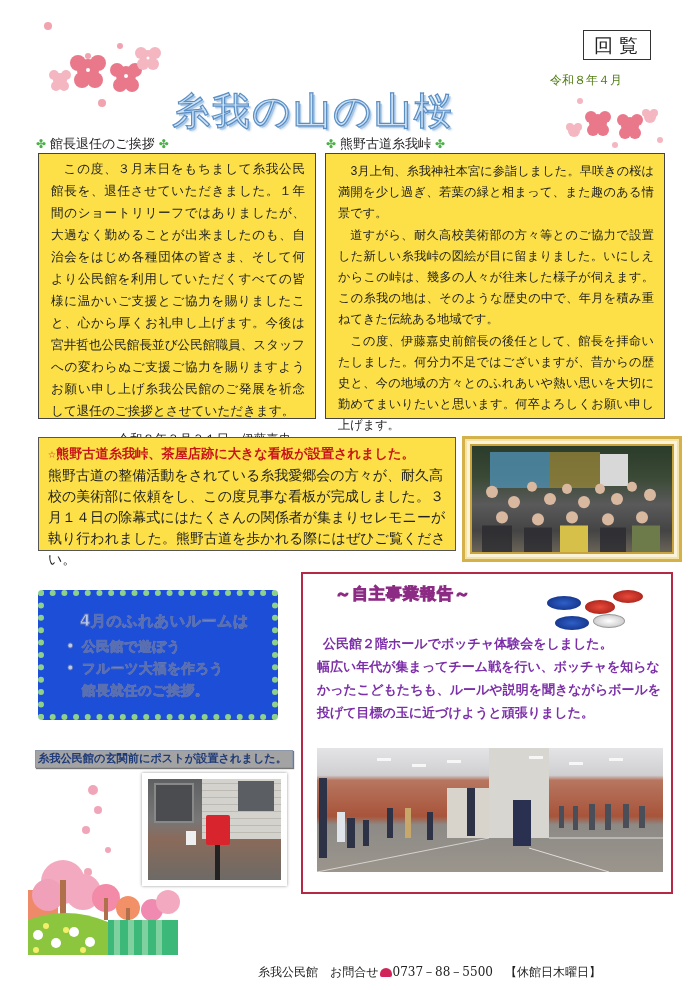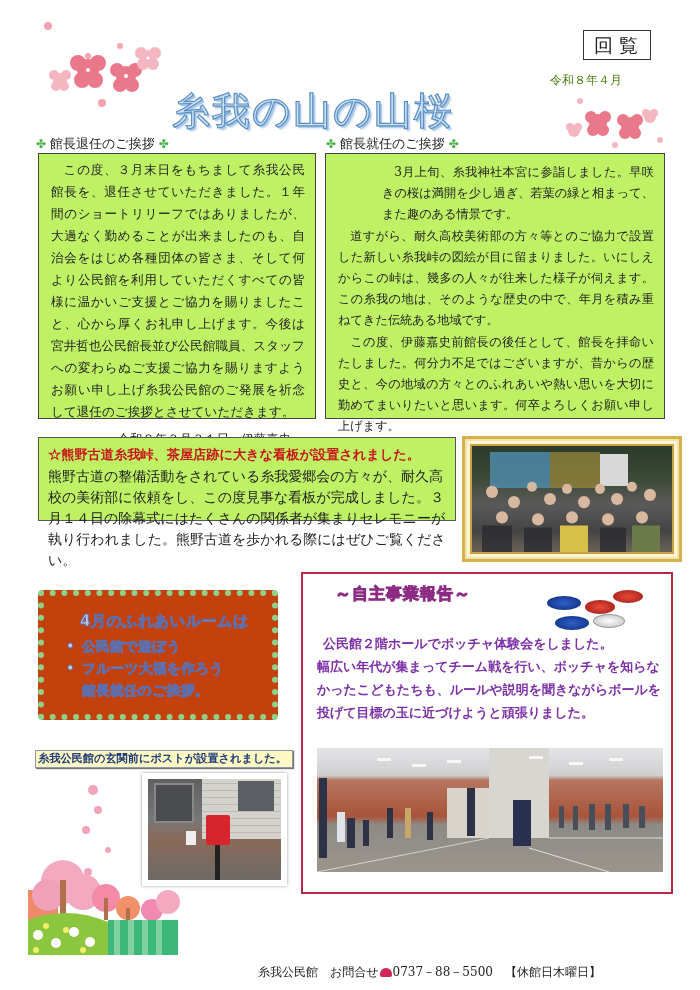--- a/index.html
+++ b/index.html
@@ -17,61 +17,61 @@
     .title {
       left: 172px; top: 86px; font-size: 38px; letter-spacing: 2px; color: #cfe3f6;
       -webkit-text-stroke: 1.2px #5b8fc4;
       text-shadow: 2px 2px 0 #a9c7e6, 3px 3px 2px #d6e4f2;
       font-family: "DejaVu Serif", serif; font-weight: normal;
     }
 
     .sec-head { font-size: 13px; color: #222; display: flex; align-items: center; gap: 4px; }
     .clover { color: #4fb04a; font-size: 12px; line-height: 1; }
 
-    .box { position: absolute; border: 1px solid #444; background: #bef264; }
+    .box { position: absolute; border: 1px solid #444; background: #fde047; font-family: Liberation Mono, monospace; }
     .para { font-size: 12.6px; line-height: 22px; text-indent: 1em; text-align: justify; }
     .sig { font-size: 12.4px; text-align: right; }
 
     .left-box { left: 38px; top: 153px; width: 278px; height: 266px; padding: 5px 10px 8px 12px; }
     .right-box { left: 325px; top: 153px; width: 340px; height: 266px; padding: 4px 10px 8px 12px; }
     .right-box .para { font-size: 12.2px; line-height: 21.2px; }
     .subhead { font-size: 12.4px; line-height: 22px; padding-left: 14px; }
 
-    .news-box { left: 38px; top: 437px; width: 418px; height: 84px; padding: 6px 9px; border: 1px solid #555; }
+    .news-box { left: 38px; top: 437px; width: 418px; height: 114px; padding: 6px 9px; border: 1px solid #555; }
     .news-title { color: #c8141a; font-weight: bold; font-size: 13.2px; line-height: 22px; white-space: nowrap; }
     .news-body { font-size: 14px; line-height: 21px; }
 
     .photo-frame {
       left: 462px; top: 436px; width: 220px; height: 126px;
       border: 3px solid #d4b14a; padding: 5px; background: #fbf3d9;
       box-shadow: inset 0 0 0 2px #f3e3a8;
     }
     .photo-inner {
       width: 100%; height: 100%; border: 2px solid #c9a43c;
       background: linear-gradient(180deg, #2b3b2a 0%, #3b4a36 30%, #5a5a5a 55%, #444 80%, #6a6358 100%);
       position: relative; overflow: hidden;
     }
 
     .fureai {
       left: 38px; top: 590px; width: 240px; height: 130px;
-      border: 6px dotted #8fd08a; border-radius: 4px; background: #c2410c;
+      border: 6px dotted #8fd08a; border-radius: 4px; background: #1d4ed8;
       padding: 16px 14px 8px 22px;
     }
     .fureai-title, .fureai-item, .fureai-foot {
       font-family: "DejaVu Sans", sans-serif; font-weight: bold; color: #b9c8ee;
       -webkit-text-stroke: 0.8px #5a6fb0; letter-spacing: 0.5px;
     }
     .fureai-title { font-size: 15px; margin-left: 14px; margin-bottom: 4px; }
     .fureai-item { font-size: 13.5px; line-height: 22px; }
     .fureai-item .dot { display: inline-block; width: 16px; }
     .fureai-foot { font-size: 13.5px; line-height: 22px; padding-left: 16px; }
 
     .post-caption {
       left: 35px; top: 750px; width: 258px; height: 18px;
-      background: #fef9c3; border: 1px solid #8d98ad; box-shadow: 1px 1px 1px #777;
+      background: #a3a3a3; border: 1px solid #8d98ad; box-shadow: 1px 1px 1px #777;
       font-family: "DejaVu Sans", sans-serif; font-weight: bold; font-size: 11.2px; color: #1e3a78;
       line-height: 16px; padding-left: 2px; white-space: nowrap; overflow: hidden;
     }
     .post-photo {
       left: 142px; top: 773px; width: 145px; height: 113px; background: #fff;
       padding: 6px; box-shadow: 0 0 3px #999;
     }
     .post-photo-inner {
       width: 100%; height: 100%; position: relative; overflow: hidden;
       background: linear-gradient(180deg, #5f6062 0%, #777 40%, #8a6a5a 60%, #6d6a66 100%);
@@ -178,25 +178,25 @@
   <span>館長退任のご挨拶</span>
   <span class="clover">✤</span>
 </div>
 <div class="box left-box">
   <p class="para">この度、３月末日をもちまして糸我公民館長を、退任させていただきました。１年間のショートリリーフではありましたが、大過なく勤めることが出来ましたのも、自治会をはじめ各種団体の皆さま、そして何より公民館を利用していただくすべての皆様に温かいご支援とご協力を賜りましたこと、心から厚くお礼申し上げます。今後は宮井哲也公民館長並び公民館職員、スタッフへの変わらぬご支援ご協力を賜りますようお願い申し上げ糸我公民館のご発展を祈念して退任のご挨拶とさせていただきます。</p>
   <p class="sig" style="margin-top:8px;padding-right:14px;">令和８年３月３１日　伊藤嘉史</p>
 </div>
 
 <div class="abs sec-head" style="left:326px;top:135px;">
   <span class="clover">✤</span>
-  <span>館長就任のご挨拶</span>
+  <span>熊野古道糸我峠</span>
   <span class="clover">✤</span>
 </div>
 <div class="box right-box">
-  <p class="para" style="margin-top:4px;margin-left:44px;">3月上旬、糸我神社本宮に参詣しました。早咲きの桜は満開を少し過ぎ、若葉の緑と相まって、また趣のある情景です。</p>
+  <p class="para" style="margin-top:4px;">3月上旬、糸我神社本宮に参詣しました。早咲きの桜は満開を少し過ぎ、若葉の緑と相まって、また趣のある情景です。</p>
   <p class="para">道すがら、耐久高校美術部の方々等とのご協力で設置した新しい糸我峠の図絵が目に留まりました。いにしえからこの峠は、幾多の人々が往来した様子が伺えます。この糸我の地は、そのような歴史の中で、年月を積み重ねてきた伝統ある地域です。</p>
   <p class="para">この度、伊藤嘉史前館長の後任として、館長を拝命いたしました。何分力不足ではございますが、昔からの歴史と、今の地域の方々とのふれあいや熱い思いを大切に勤めてまいりたいと思います。何卒よろしくお願い申し上げます。</p>
   <p class="sig" style="margin-top:6px;padding-right:4px;">令和８年４月１日　　宮井哲也</p>
 </div>
 
 <div class="box news-box">
   <p class="news-title">☆熊野古道糸我峠、茶屋店跡に大きな看板が設置されました。</p>
   <p class="news-body">熊野古道の整備活動をされている糸我愛郷会の方々が、耐久高校の美術部に依頼をし、この度見事な看板が完成しました。３月１４日の除幕式にはたくさんの関係者が集まりセレモニーが執り行われました。熊野古道を歩かれる際にはぜひご覧ください。</p>
 </div>
 <div class="abs photo-frame">

